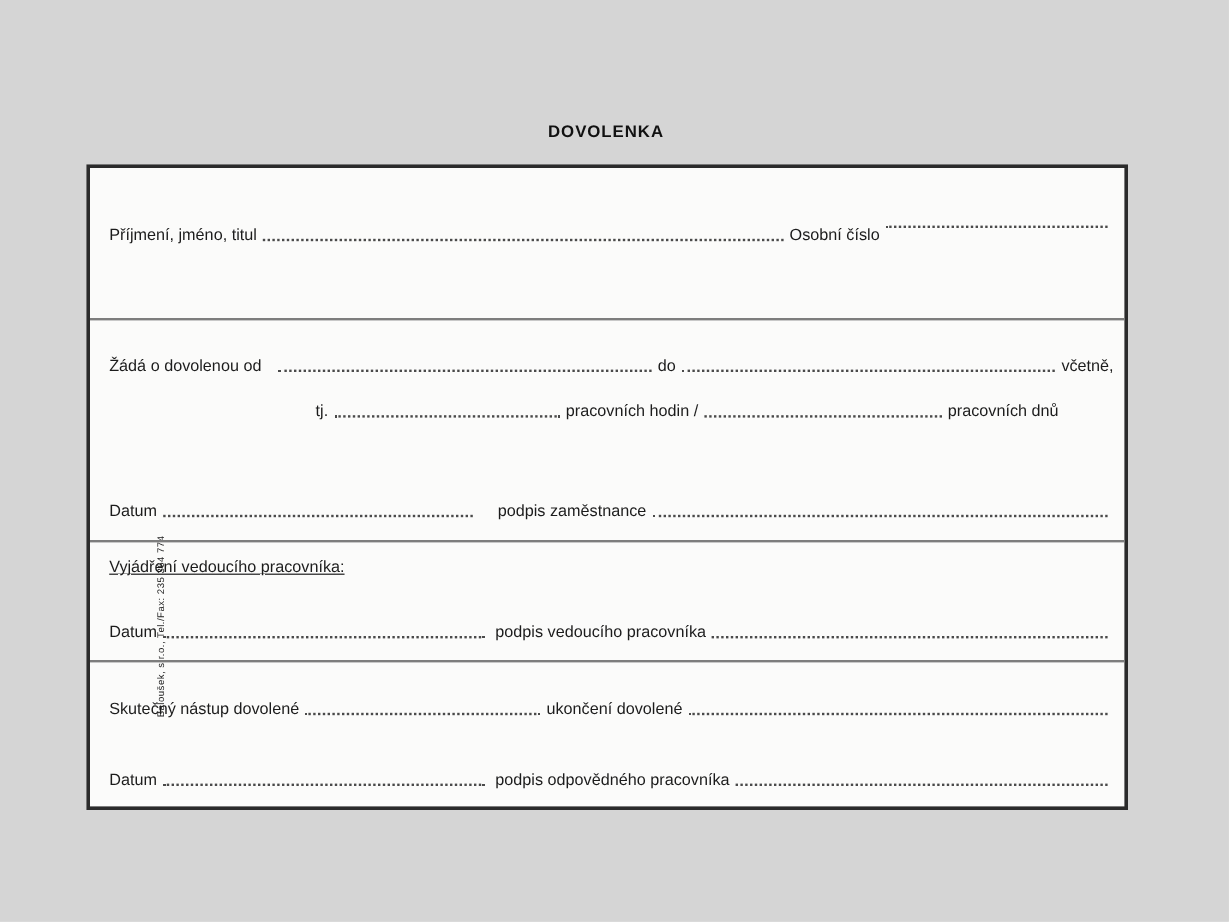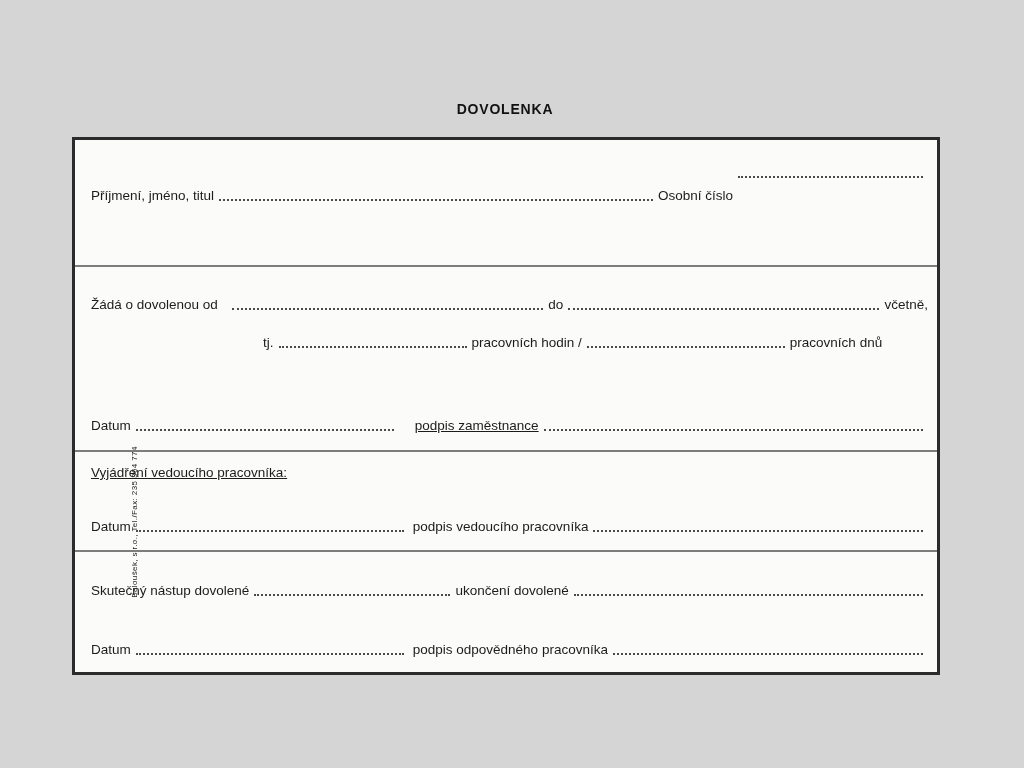--- a/index.html
+++ b/index.html
@@ -45,21 +45,21 @@
   .lbl { flex: 0 0 auto; margin-top: 12px; }
   .dots {
     border-bottom: 2px dotted #4a4a4a;
     margin: 0 5px 3px 5px;
     height: 1px;
   }
   .dots.grow { flex: 1 1 auto; }
   .right-col {
     flex: 0 0 270px;
     display: flex;
-    align-items: flex-start;
+    align-items: center;
     margin-left: 0;
   }
   .imprint-wrap {
     position: absolute;
     left: -35px; top: 376px;
     width: 192px; height: 12px;
     transform: rotate(-90deg);
     transform-origin: center center;
   }
   .imprint-text {
@@ -107,21 +107,21 @@
     <span class="dots" style="width:188px;"></span>
     <span class="lbl">pracovních hodin /</span>
     <span class="dots" style="width:198px;"></span>
     <span class="lbl">pracovních dnů</span>
   </div>
 
 
   <div class="row" style="top:276px;">
     <span class="lbl">Datum</span>
     <span class="dots" style="width:258px;"></span>
-    <span class="lbl" style="margin-left:16px;text-decoration:underline;">podpis zaměstnance</span>
+    <span class="lbl" style="margin-left:16px;">podpis zaměstnance</span>
     <span class="dots grow"></span>
   </div>
 
   <div class="divider" style="top:310px;"></div>
 
   <div class="row" style="top:323px;text-decoration:underline;">
     <span class="lbl">Vyjádření vedoucího pracovníka:</span>
   </div>
 
   <div class="row" style="top:377px;">

